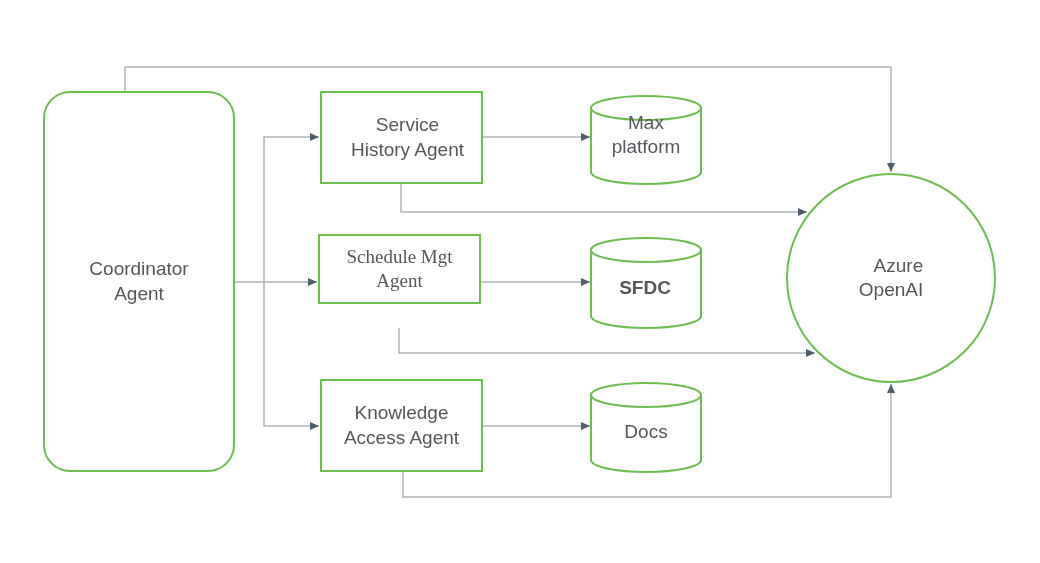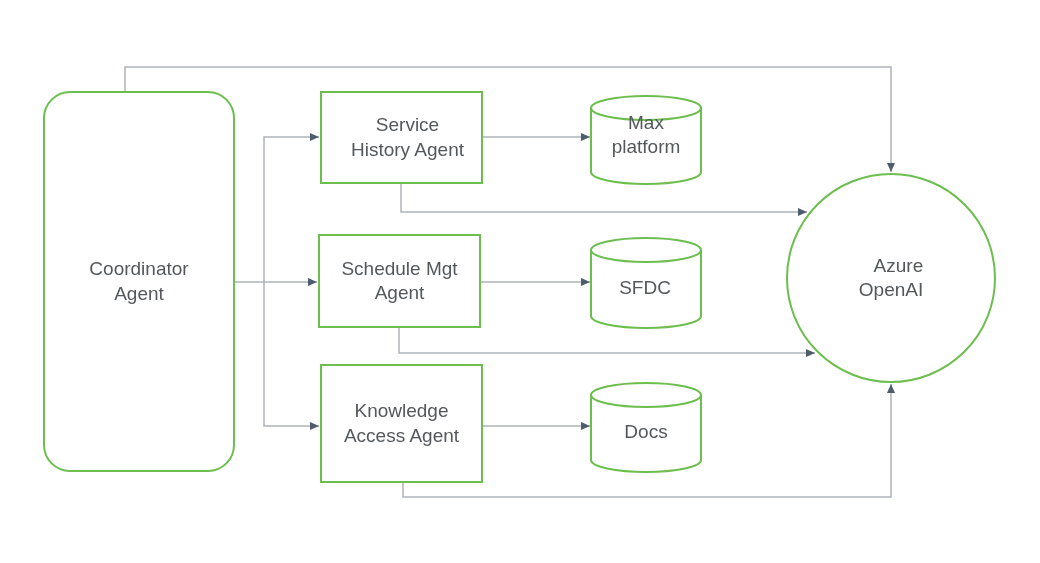--- a/index.html
+++ b/index.html
@@ -65,29 +65,29 @@
       <ellipse class="shape" cx="646" cy="395" rx="55" ry="12"></ellipse>
     </g>
   </svg>
 
   <div class="node" style="left:43px;top:91px;width:192px;height:381px;border-radius:27px;">Coordinator
 Agent</div>
 
   <div class="node" style="left:320px;top:91px;width:163px;height:93px;padding-left:12px;">Service
 History Agent</div>
 
-  <div class="node" style="left:318px;top:234px;width:163px;height:94px;">Schedule Mgt
+  <div class="node" style="left:318px;top:234px;width:163px;height:70px;font-family:Liberation Serif, serif;">Schedule Mgt
 Agent</div>
 
-  <div class="node" style="left:320px;top:364px;width:163px;height:119px;">Knowledge
+  <div class="node" style="left:320px;top:379px;width:163px;height:93px;">Knowledge
 Access Agent</div>
 
   <div class="node circle" style="left:786px;top:173px;width:210px;height:210px;text-align:right;">Azure
 OpenAI</div>
 
   <div class="cyl-label" style="left:591px;top:102px;width:110px;height:66px;">Max
 platform</div>
 
-  <div class="cyl-label" style="left:591px;top:255px;width:108px;height:66px;">SFDC</div>
+  <div class="cyl-label" style="left:591px;top:255px;width:108px;height:66px;font-weight:bold;">SFDC</div>
 
   <div class="cyl-label" style="left:591px;top:399px;width:110px;height:66px;">Docs</div>
 
 </div>
 
 </body></html>

